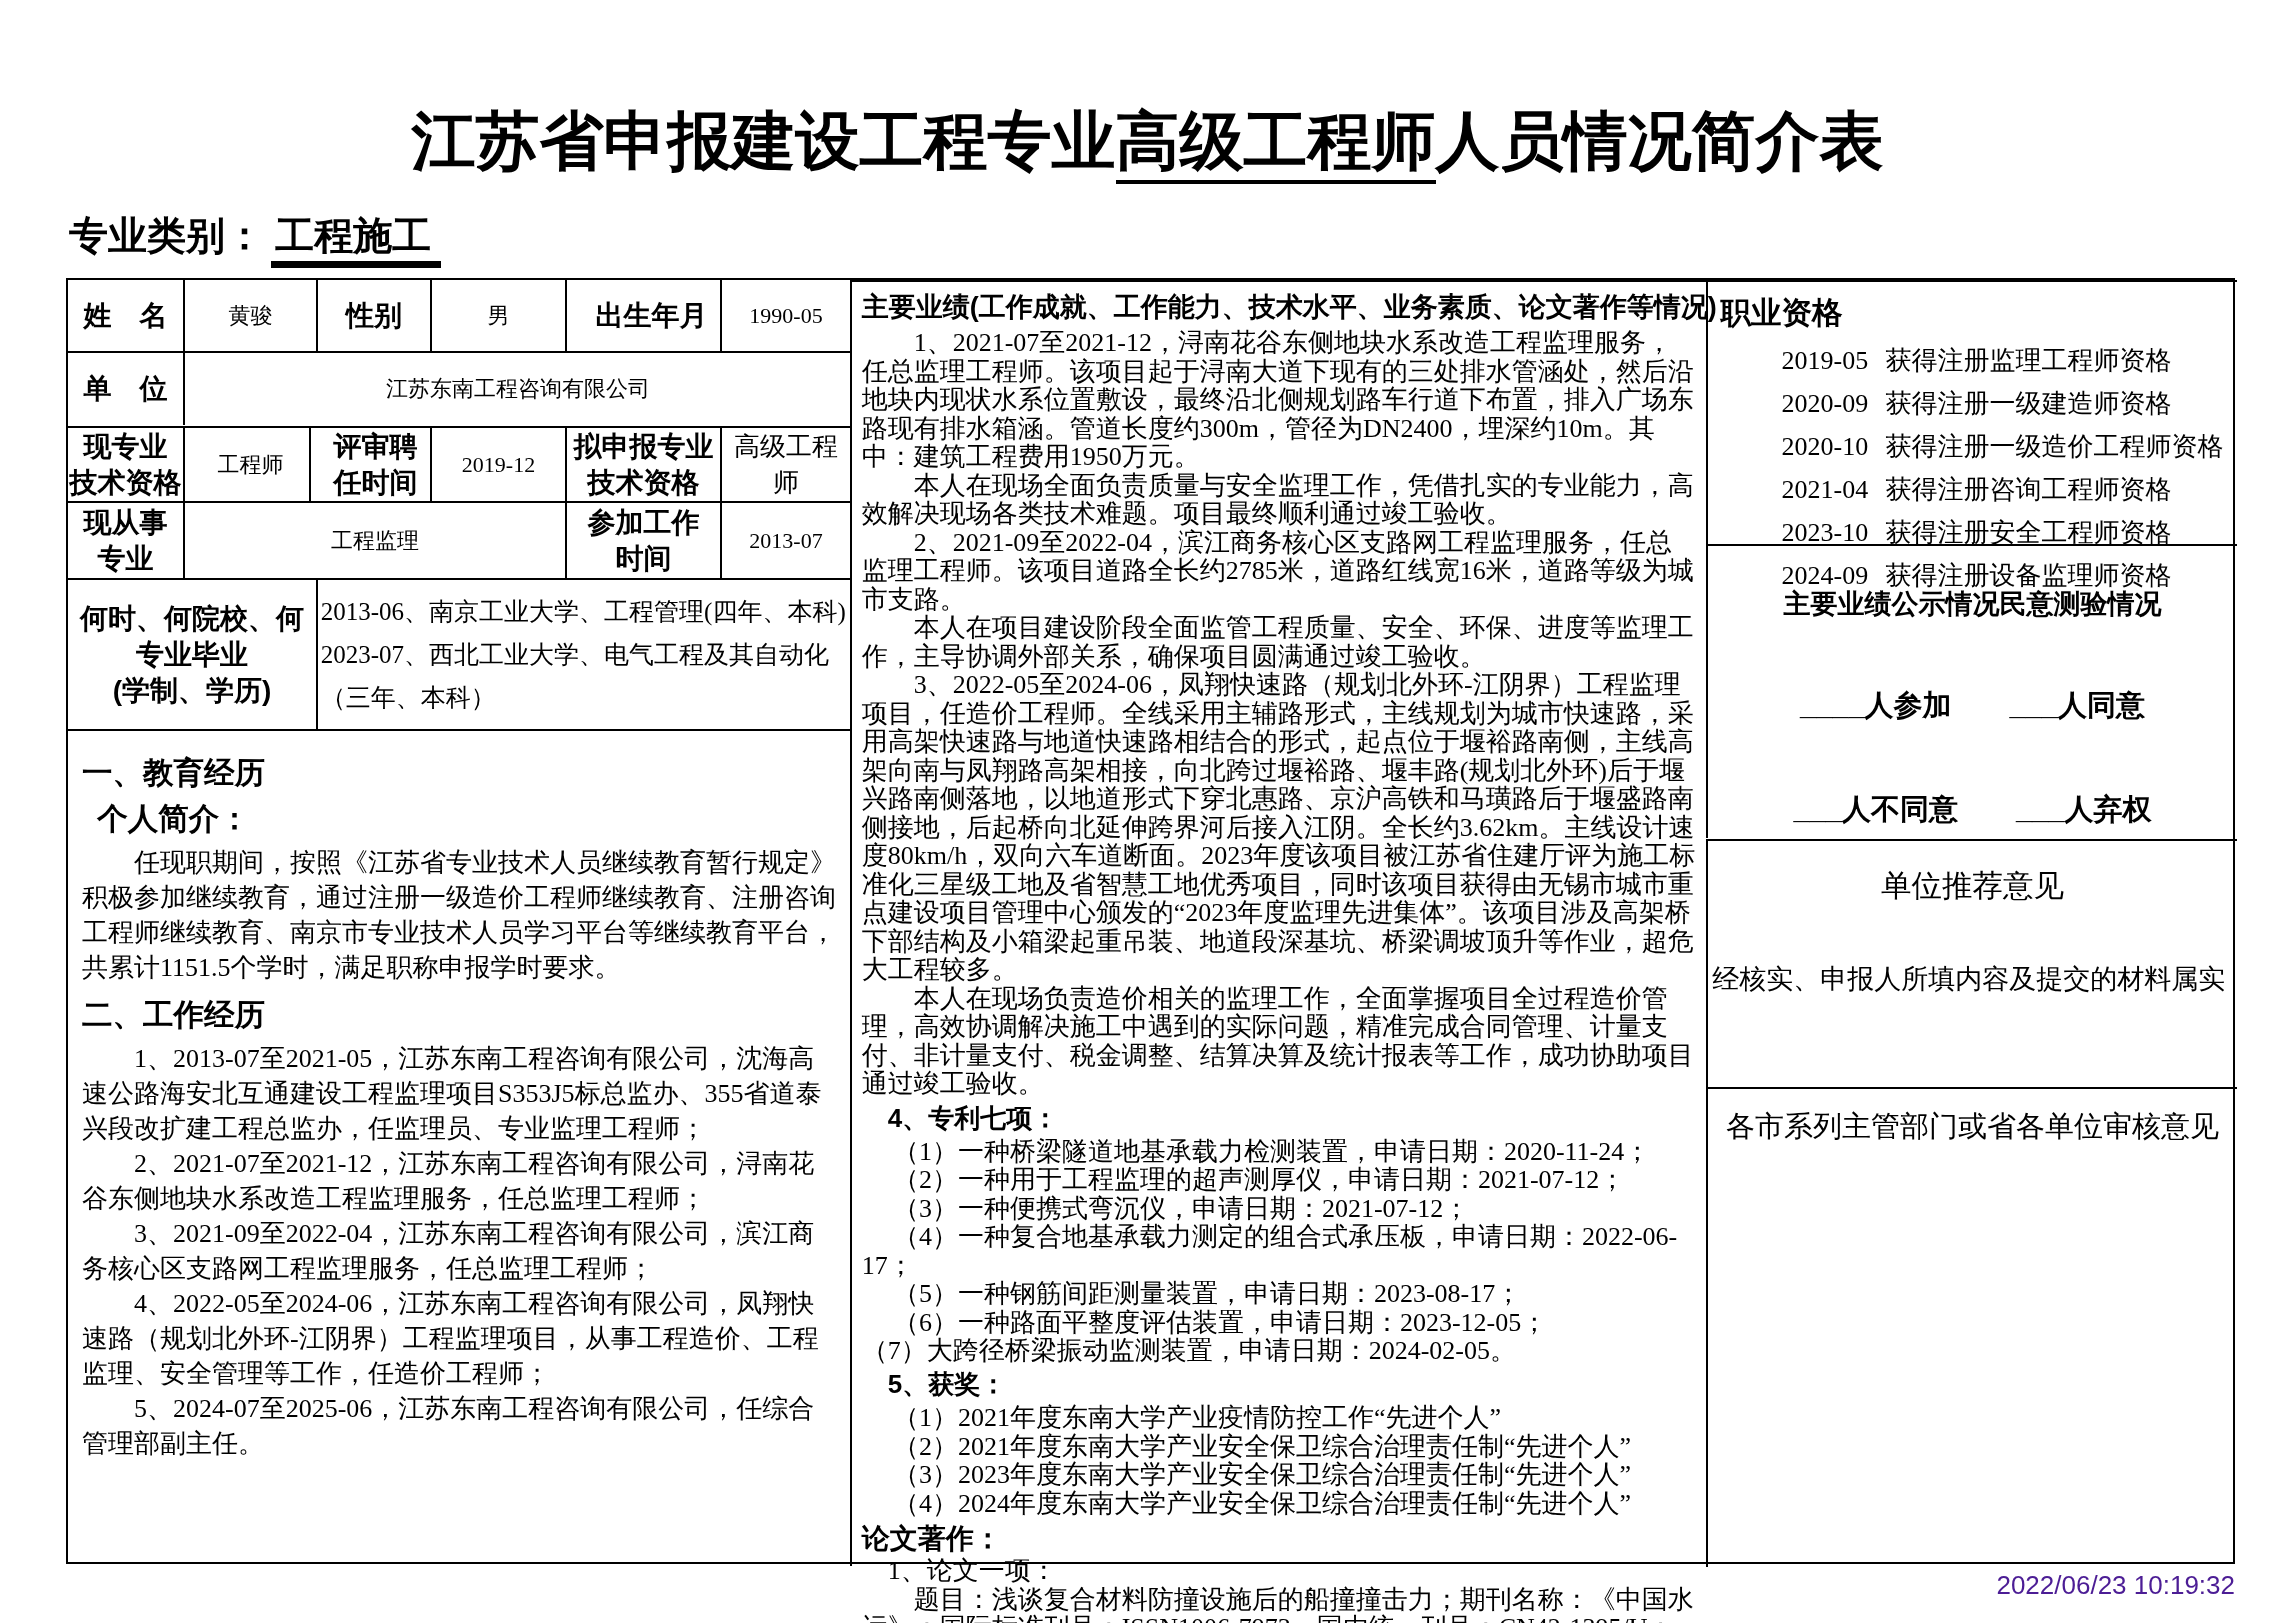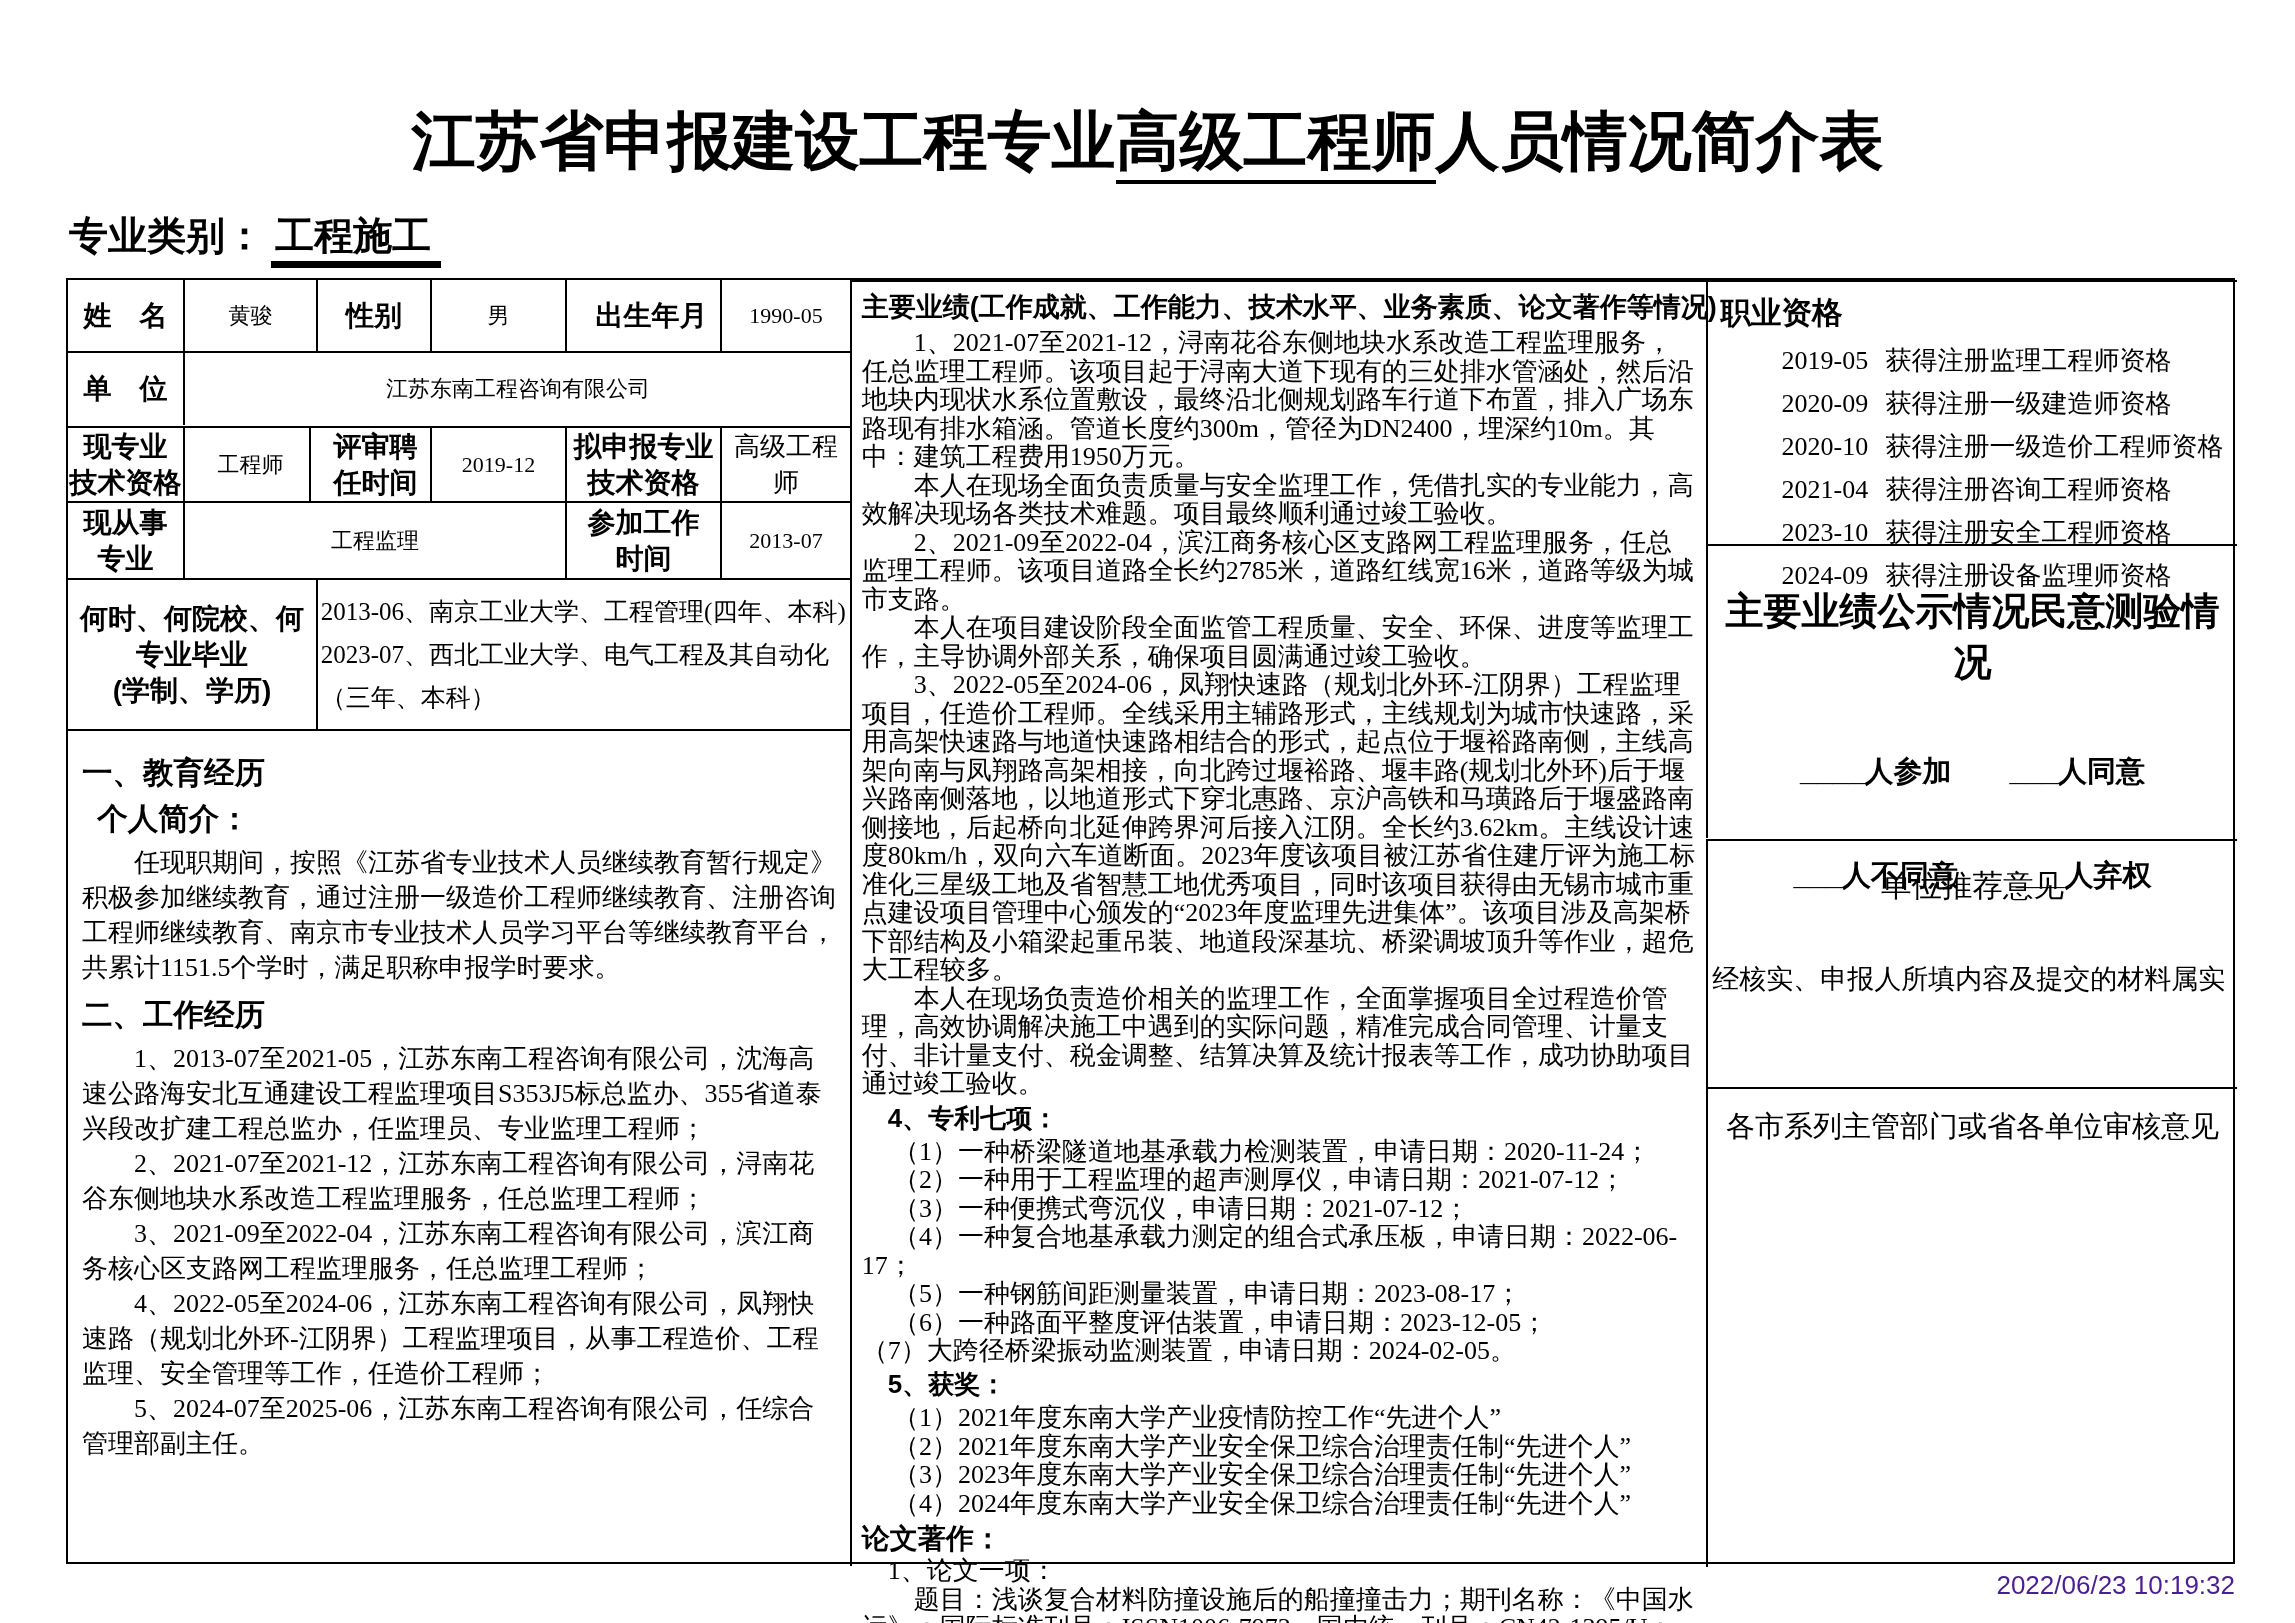--- a/index.html
+++ b/index.html
@@ -50,21 +50,21 @@
   .ach .papers-sub{text-indent:1em;}
 
   
   .qual{padding:11px 12.5px;}
   .qual-h{font-family:"Liberation Sans","DejaVu Sans",sans-serif;font-weight:700;
           font-size:30.5px;line-height:39px;margin:0;}
   .qual-items{margin-top:7px;padding-left:61px;font-size:26px;line-height:43px;}
   .qual-items .d{display:inline-block;min-width:104px;}
   .poll{text-align:center;}
   .poll-title{font-family:"Liberation Sans","DejaVu Sans",sans-serif;font-weight:700;
-              font-size:38px;margin-top:40px;}
+              font-size:27px;margin-top:40px;}
   .poll-line{font-family:"Liberation Sans","DejaVu Sans",sans-serif;font-weight:700;
              font-size:29px;margin-top:64px;}
   .rec-title{font-size:30.5px;text-align:center;margin-top:25px;}
   .rec-body{font-size:27px;margin-top:54px;padding-left:4.2px;white-space:nowrap;}
   .review-title{font-size:29px;text-align:center;margin-top:18px;}
 
   .timestamp{position:absolute;right:60px;top:1570px;font-size:26px;color:#4c1d95;
              font-family:"Liberation Sans","DejaVu Sans",sans-serif;font-weight:400;}
 </style>
 </head>

